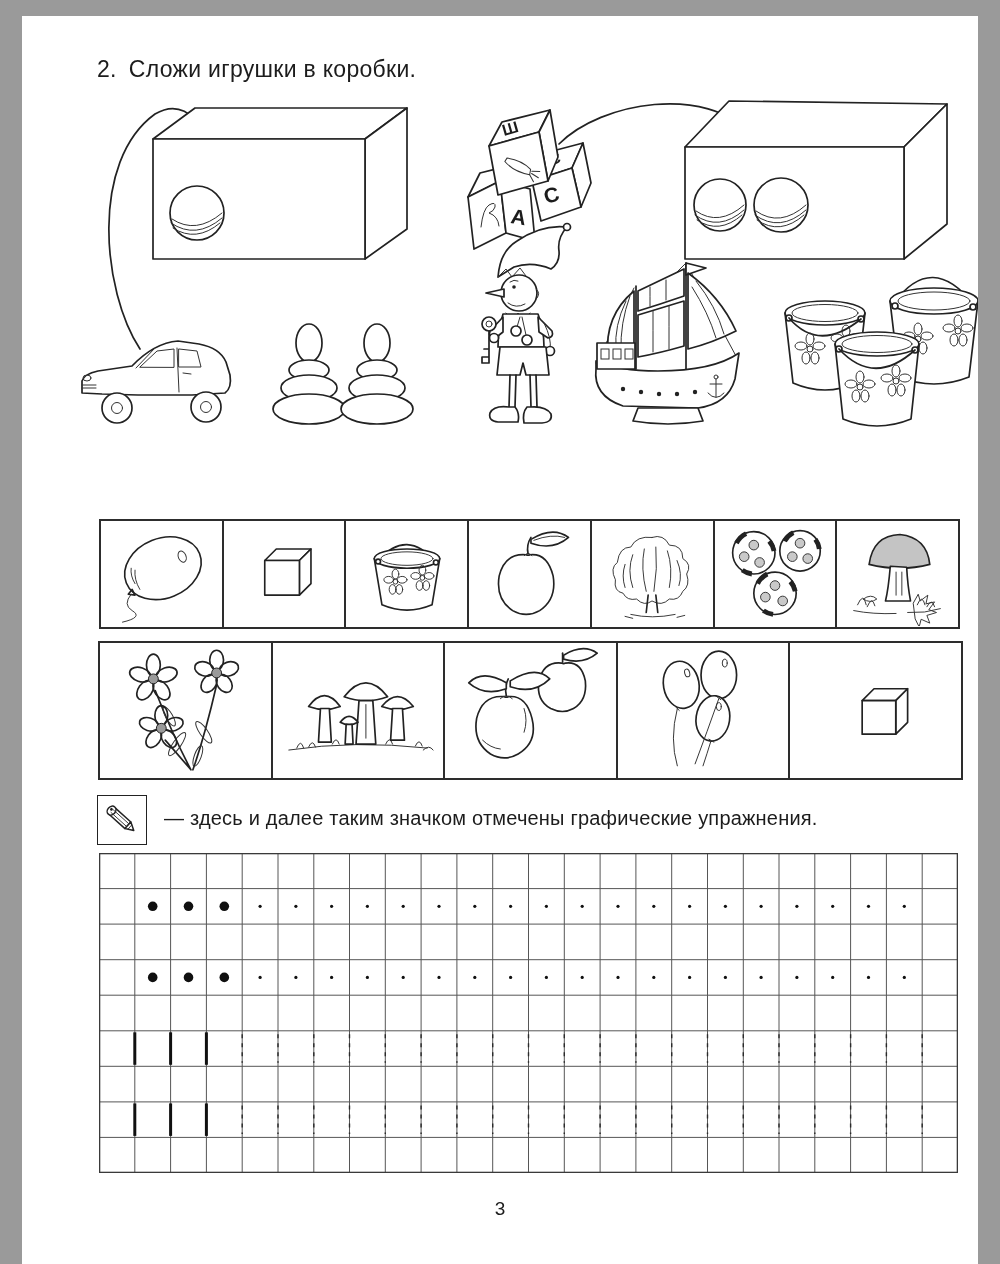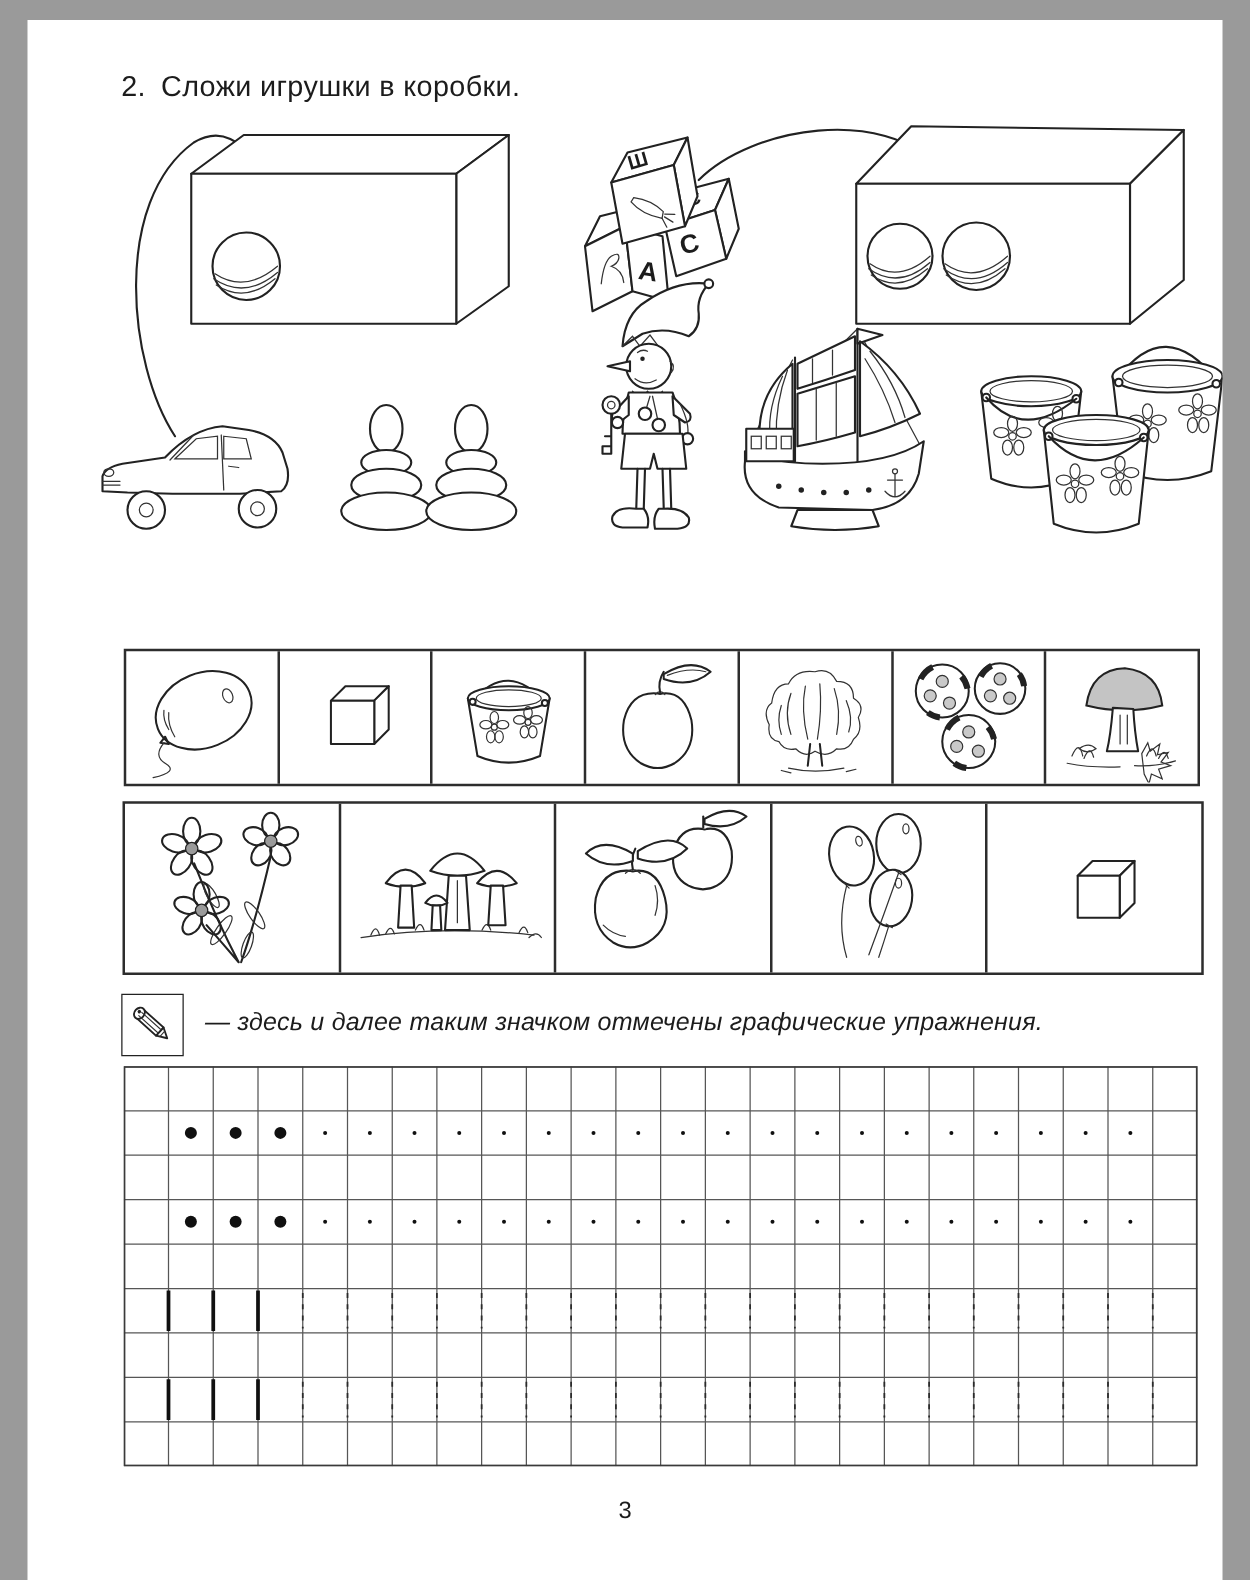--- a/index.html
+++ b/index.html
@@ -11,21 +11,21 @@
   svg{display:block;}
   svg .ln{fill:none;stroke:#222;stroke-width:1.7;stroke-linecap:round;stroke-linejoin:round;}
   svg .wh{fill:#fff;stroke:#222;stroke-width:1.7;stroke-linejoin:round;}
   svg .thin{fill:none;stroke:#333;stroke-width:1;stroke-linecap:round;}
   svg text{font-family:"Liberation Sans",sans-serif;fill:#1c1c1c;}
   .cells{display:flex;border:2px solid #2d2d2d;box-sizing:border-box;background:#fff;}
   .cell{flex:1;border-right:2px solid #2d2d2d;display:flex;align-items:center;justify-content:center;}
   .cell:last-child{border-right:none;}
   .noteBox{width:50px;height:50px;border:1.6px solid #222;box-sizing:border-box;
            display:flex;align-items:center;justify-content:center;}
-  .noteText{font-size:20px;letter-spacing:.2px;white-space:nowrap;font-style:italic;}
+  .noteText{font-size:20px;letter-spacing:.2px;white-space:nowrap;}
   .pageNum{width:100%;text-align:center;font-size:19px;}
 </style>
 </head>
 <body>
 
 <div class="page">
 
   <div class="abs heading" style="left:75px;top:40px;">
     <span class="num">2.</span><span>Сложи игрушки в коробки.</span>
   </div>

